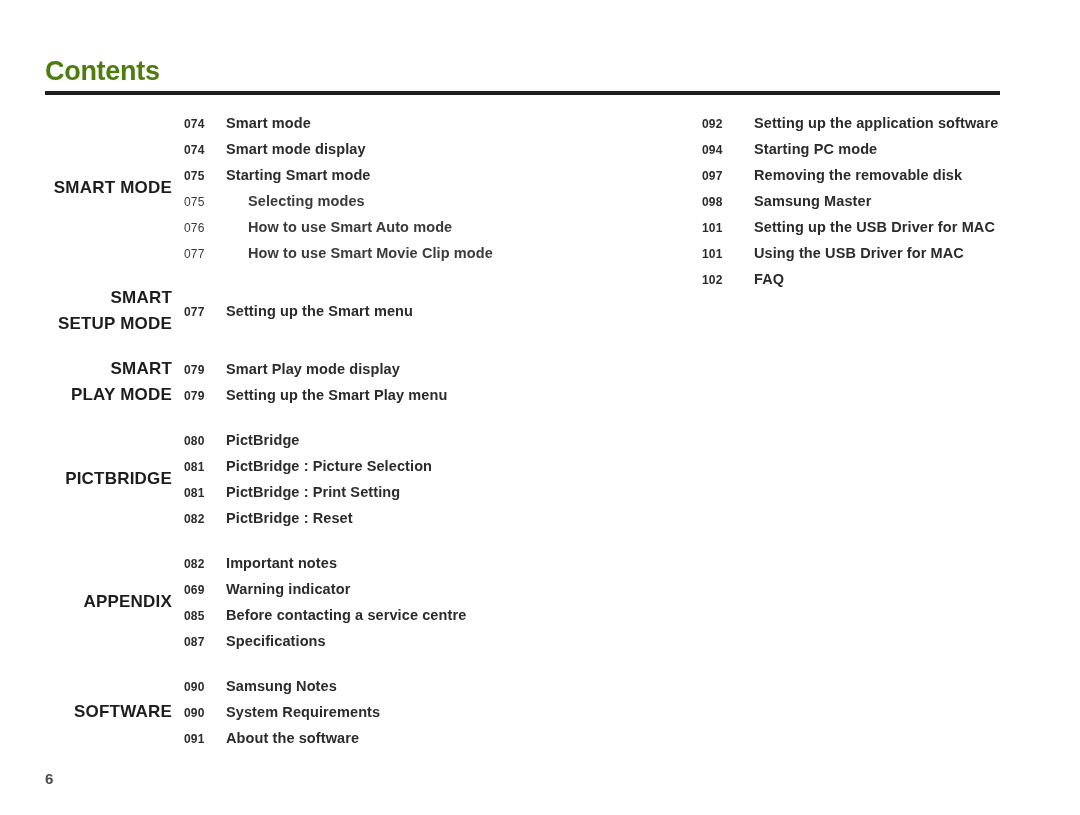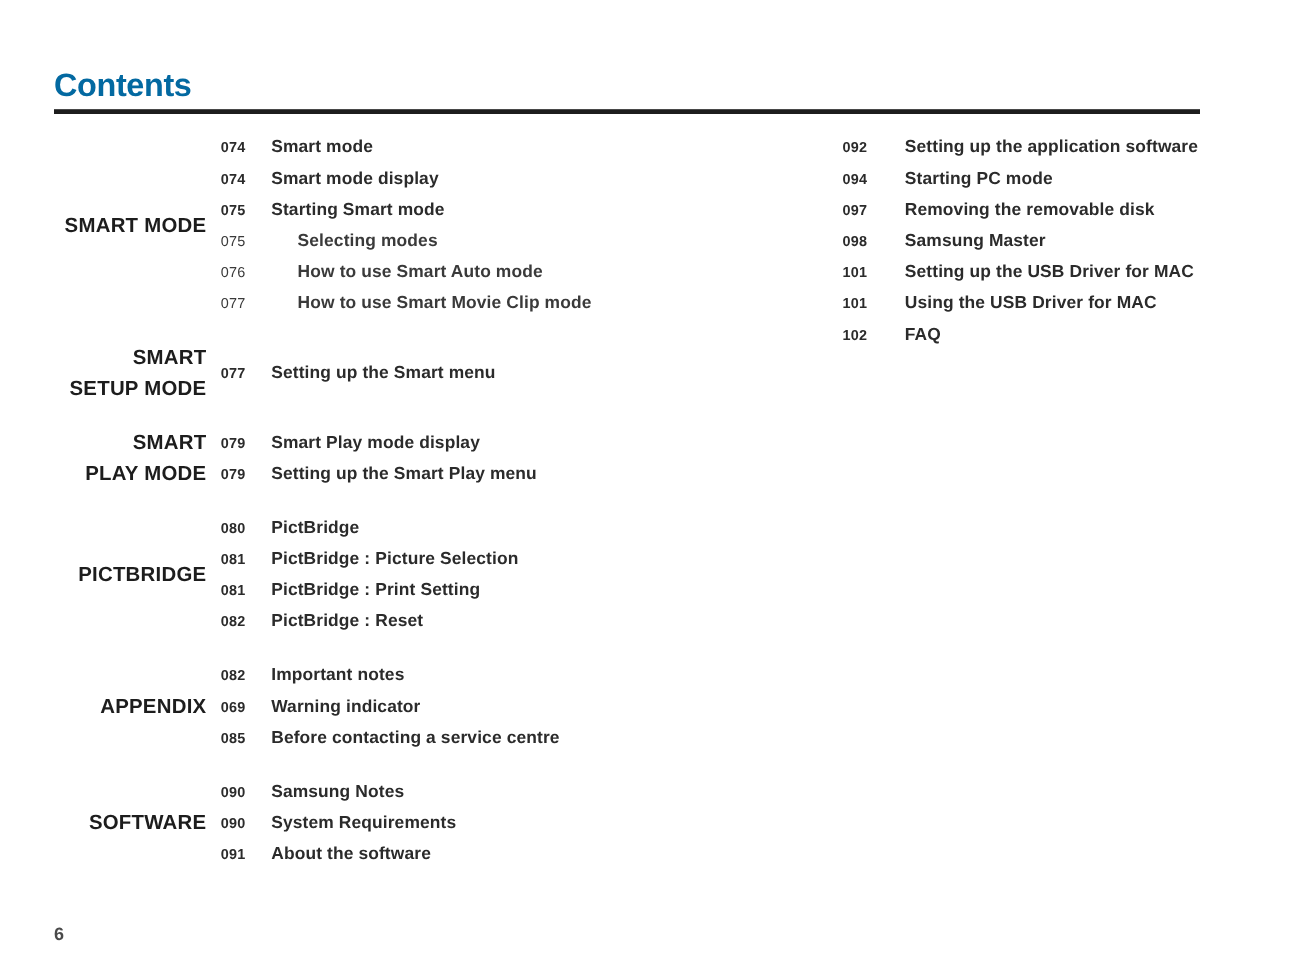--- a/index.html
+++ b/index.html
@@ -28,21 +28,21 @@
   .header {
     position: absolute;
     left: 45px;
     top: 58px;
     width: 955px;
   }
   .page-title {
     font-size: 27px;
     font-weight: bold;
     letter-spacing: -0.3px;
-    color: #0369a1;
+    color: #4d7c0f;
     line-height: 1.0;
     margin: 0 0 6px 0;
     padding: 0;
   }
   .title-rule {
     width: 955px;
     height: 4px;
     background: #1d1d1d;
     margin: 0;
   }
@@ -242,20 +242,24 @@
             <span class="txt">Important notes</span>
           </div>
           <div class="entry">
             <span class="num">069</span>
             <span class="txt">Warning indicator</span>
           </div>
           <div class="entry">
             <span class="num">085</span>
             <span class="txt">Before contacting a service centre</span>
           </div>
+          <div class="entry">
+            <span class="num">087</span>
+            <span class="txt">Specifications</span>
+          </div>
         </div>
       </div>
       <div class="group">
         <div class="group-label">SOFTWARE</div>
         <div class="entries">
           <div class="entry">
             <span class="num">090</span>
             <span class="txt">Samsung Notes</span>
           </div>
           <div class="entry">

